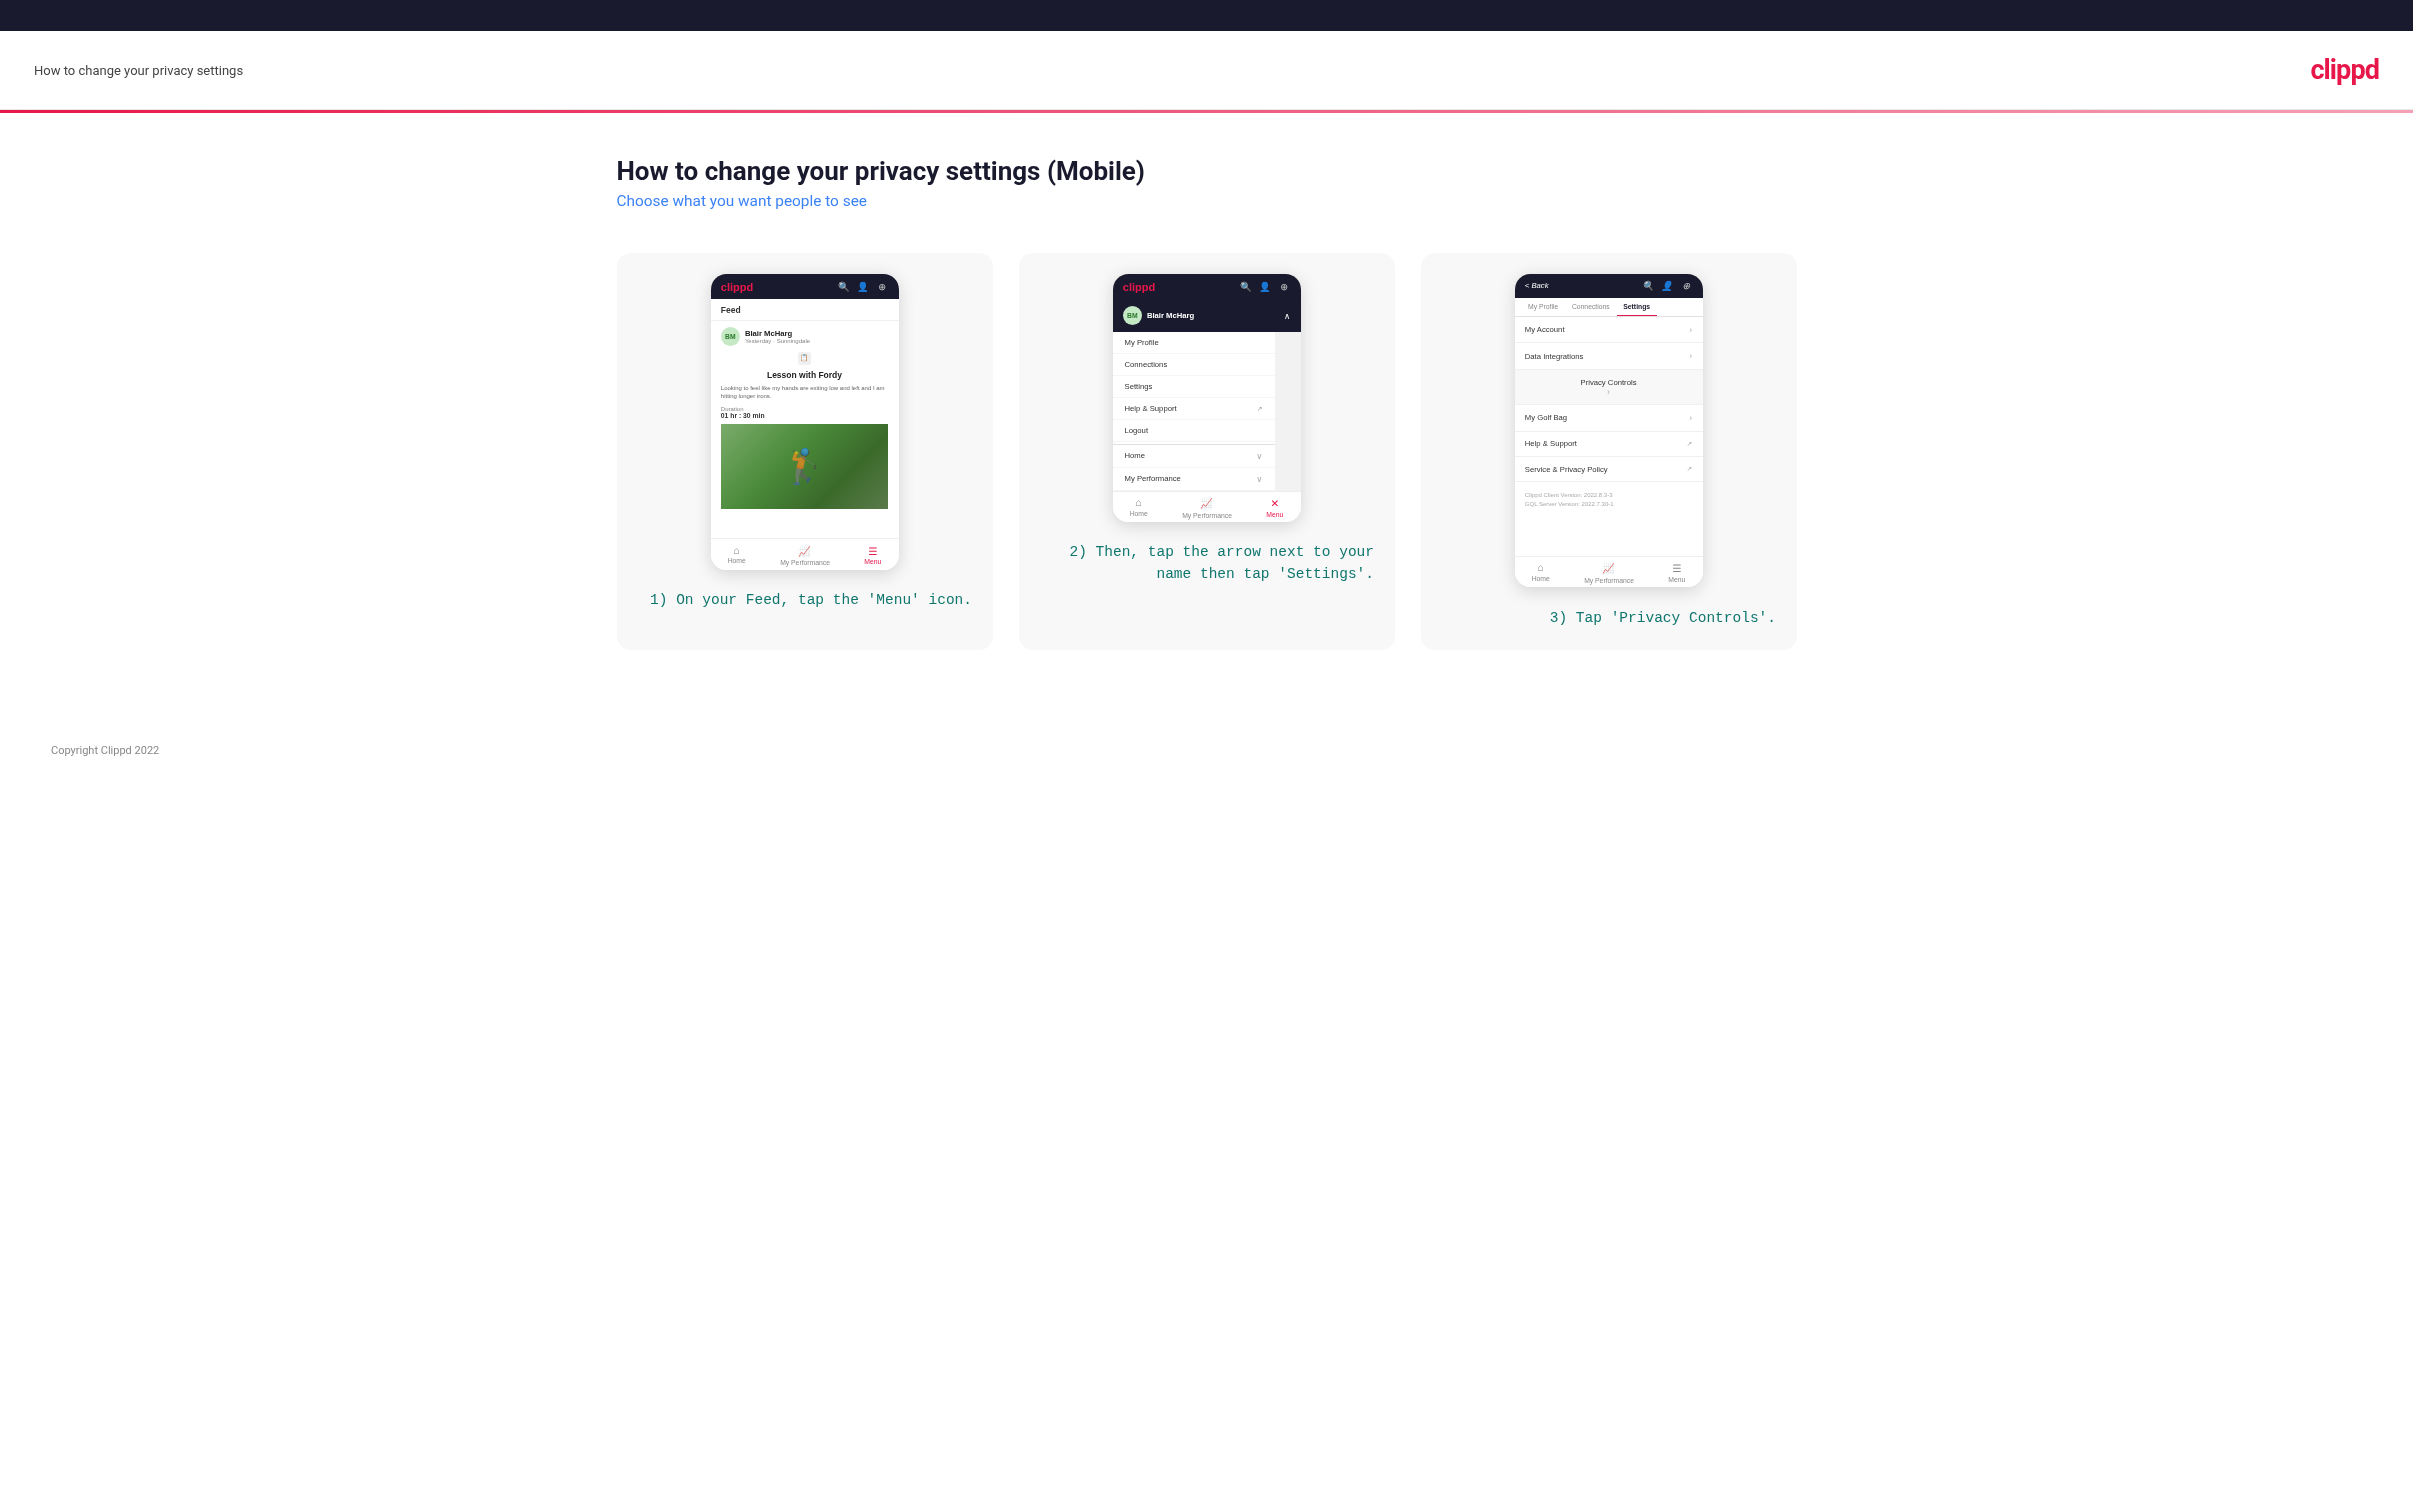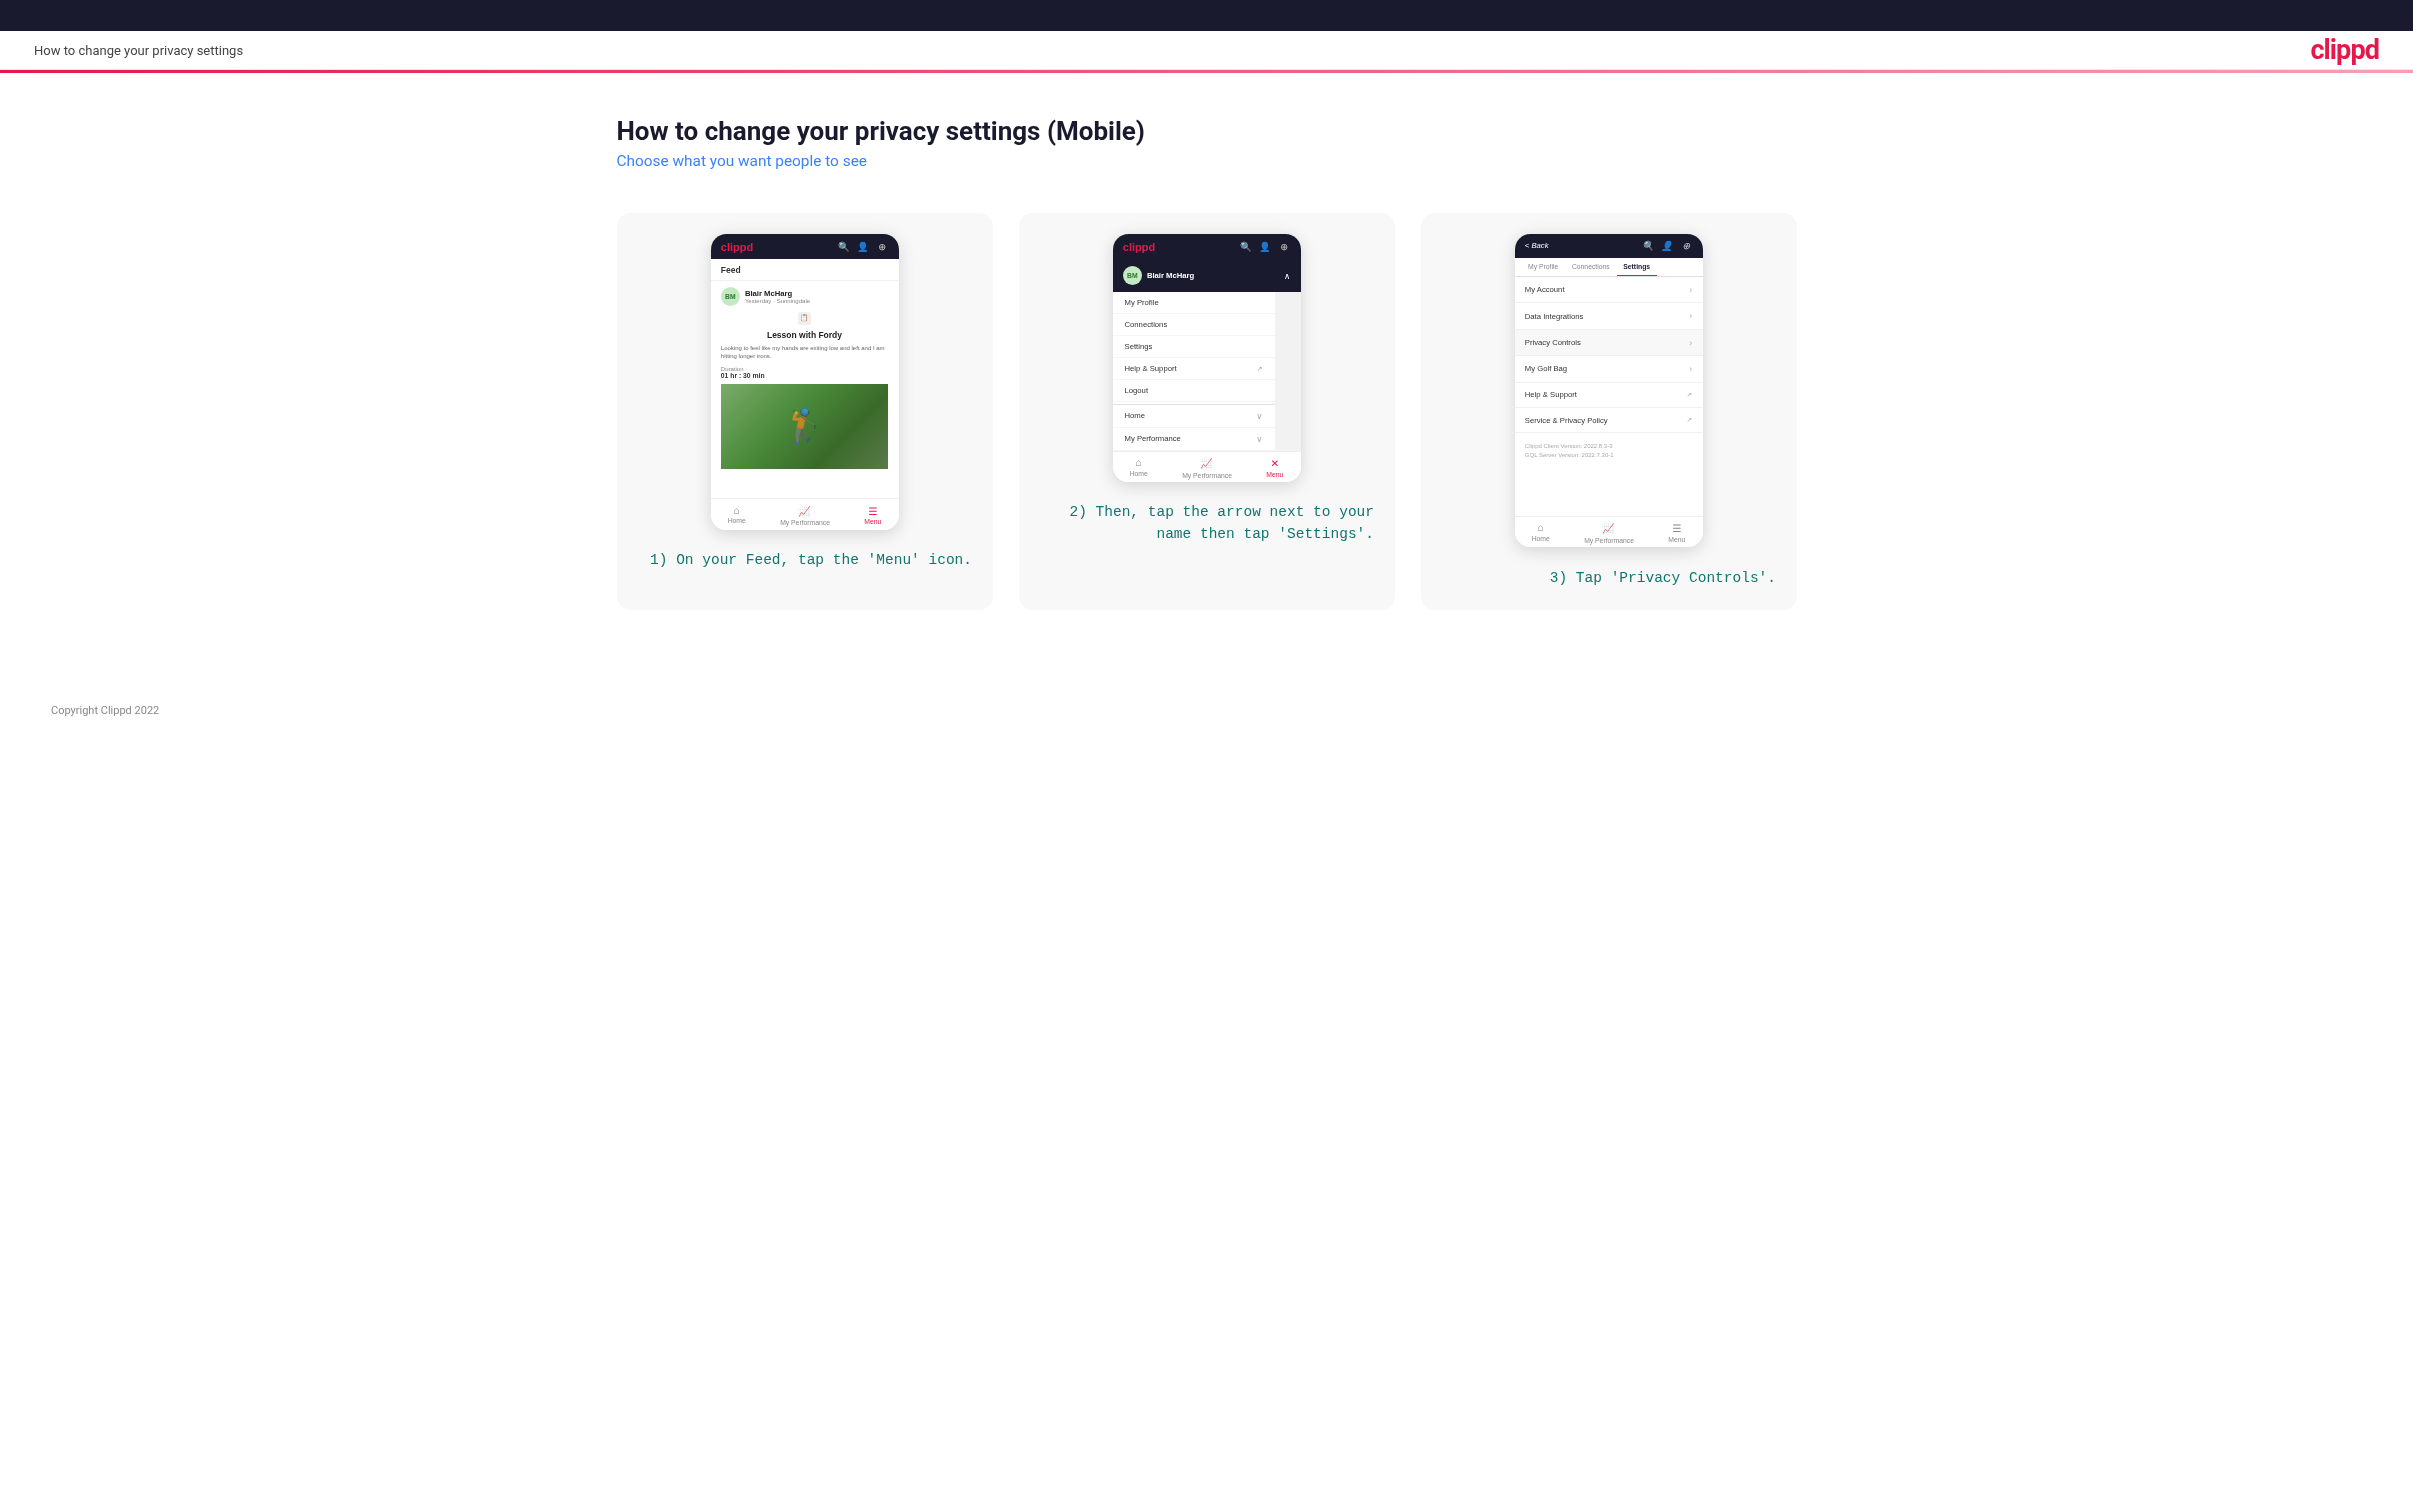--- a/index.html
+++ b/index.html
@@ -14,21 +14,21 @@
       background: #1a1a2e;
       height: 31px;
       width: 100%;
     }
 
     
     .header {
       display: flex;
       align-items: center;
       justify-content: space-between;
-      padding: 3px 34px;
+      padding: 23px 34px;
       border-bottom: 1.7px solid #e8e8e8;
     }
     .header-title {
       font-size: 13px;
       color: #444;
       font-weight: 400;
     }
     .logo {
       font-size: 27px;
       font-weight: 700;
@@ -344,20 +344,21 @@
       padding: 7.7px 10.3px;
       font-size: 7.7px;
       color: #333;
       display: flex;
       align-items: center;
       justify-content: space-between;
       border-bottom: 0.9px solid #f0f0f0;
     }
     .settings-list-item.highlighted {
       background: #f8f8f8;
+      flex-direction: column;
     }
     .settings-list-item .chevron {
       font-size: 8.5px;
       color: #aaa;
     }
     .settings-list-item .ext {
       font-size: 6.8px;
       color: #aaa;
     }
     .settings-version {

